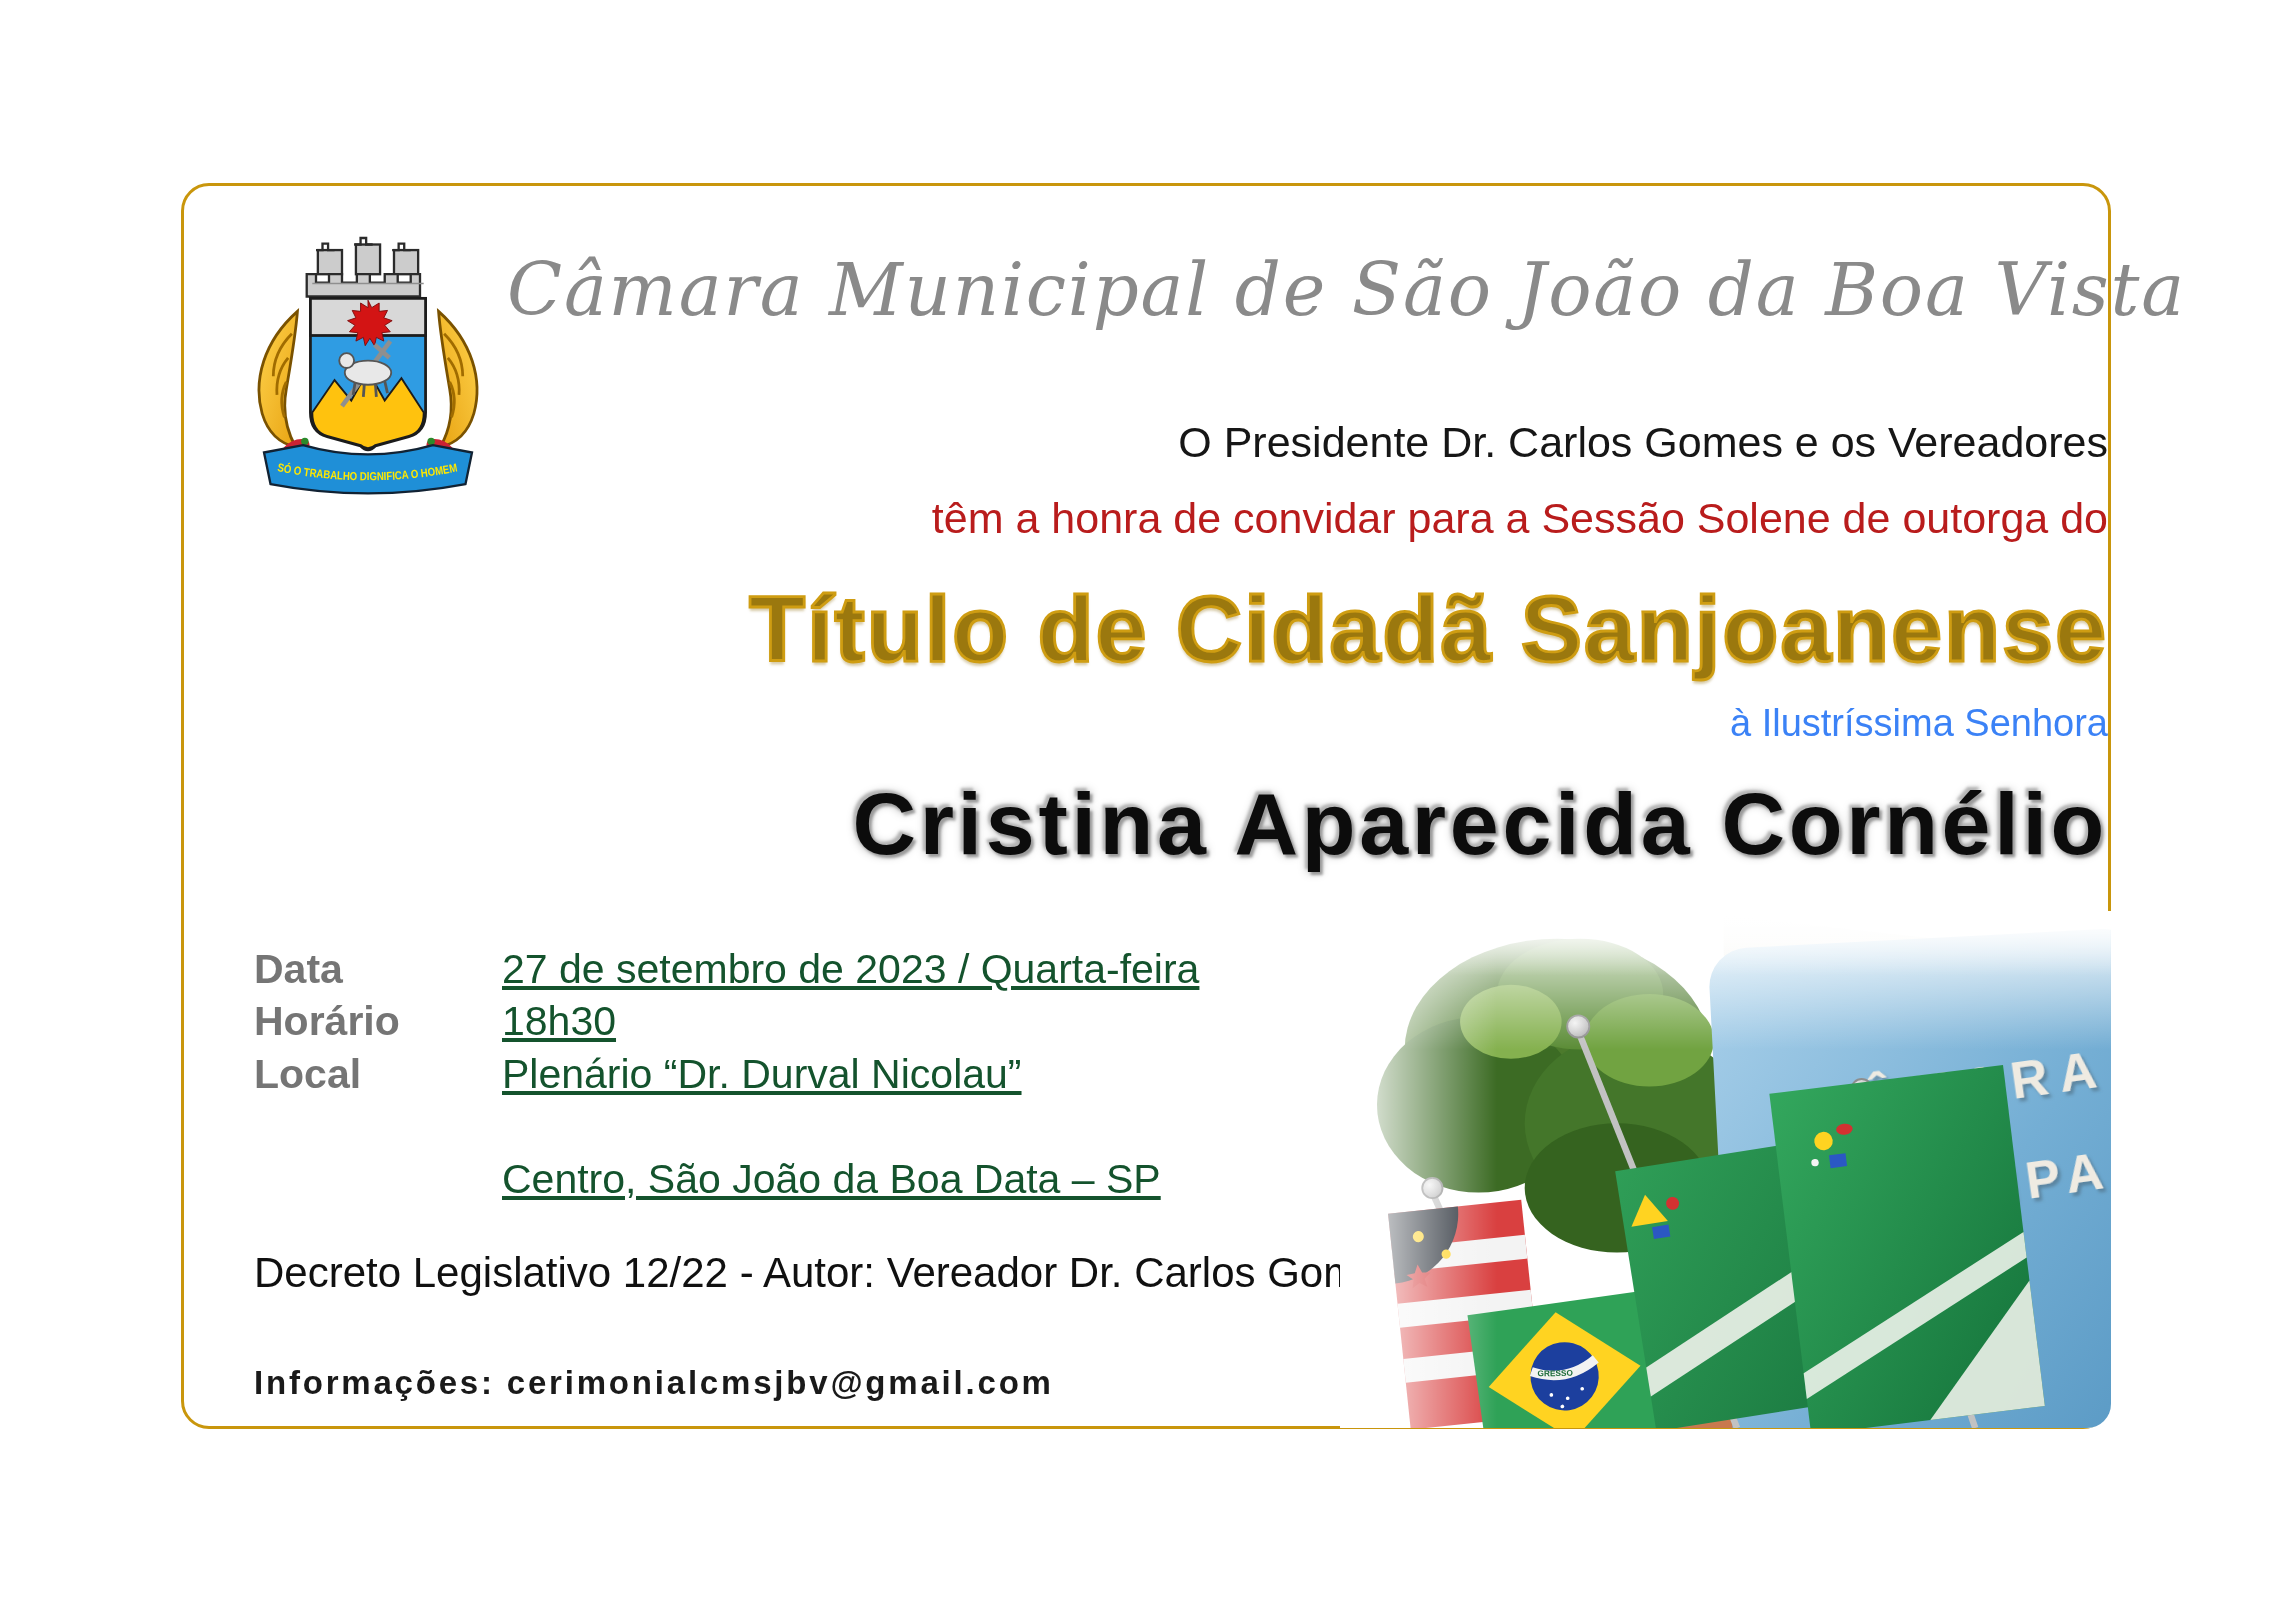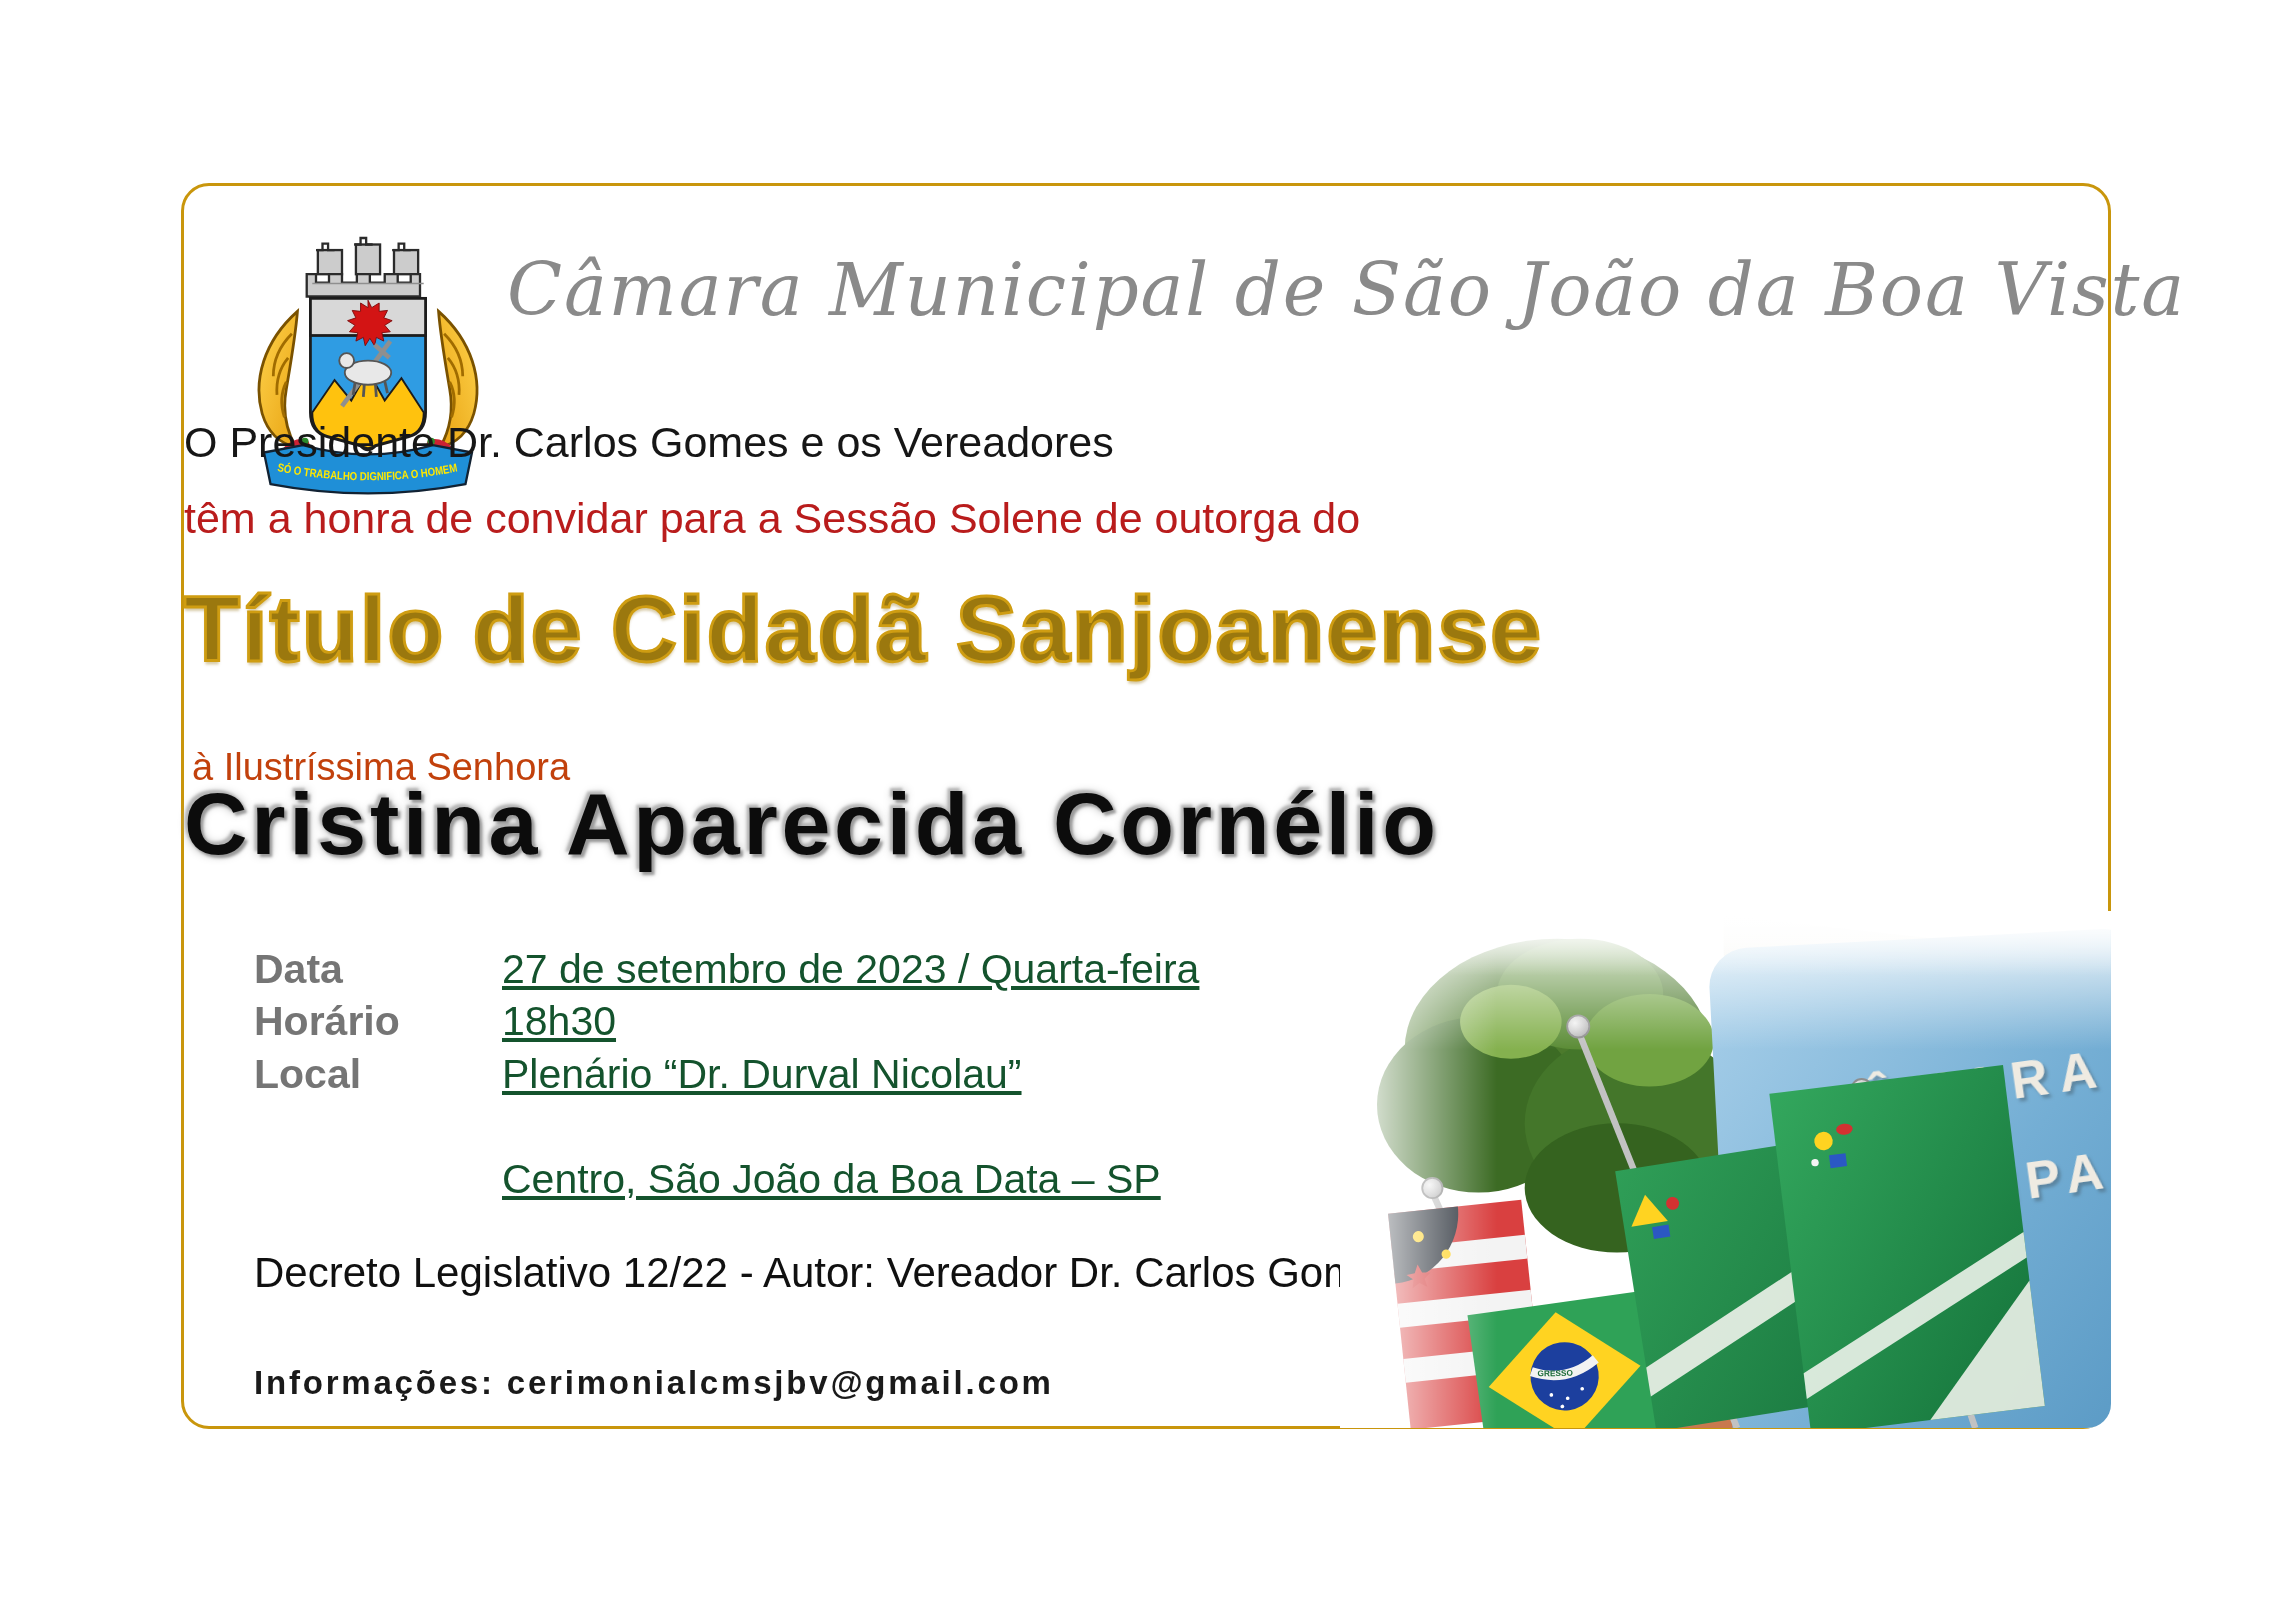--- a/index.html
+++ b/index.html
@@ -1,31 +1,31 @@
 <!DOCTYPE html>
 <html style="font-size:14.8px"><head>
 <meta charset="utf-8">
 <style>
   html,body{margin:0;padding:0;background:#ffffff;}
   .page{position:relative;width:2289px;height:1613px;background:#ffffff;overflow:hidden;
         font-family:"Liberation Sans",sans-serif;color:#111;}
   .card{position:absolute;left:181px;top:183px;width:1930px;height:1246px;
         border:3.7px solid #C9960C;border-radius:28px;box-sizing:border-box;background:#fff;}
   .abs{position:absolute;}
-  .center{left:0;width:100%;text-align:left;}
+  .center{left:0;width:100%;text-align:right;}
   .crest{left:54px;top:35px;width:260px;height:281px;}
   .script-head{left:323px;top:26px;width:1574px;height:157px;line-height:157px;text-align:center;
         font-family:"DejaVu Serif",serif;font-style:italic;font-size:72px;color:#8a8a8a;
         letter-spacing:1.8px;white-space:nowrap;}
   .intro1{top:229px;font-size:43px;line-height:55px;color:#161616;}
   .intro2{top:305px;font-size:43px;line-height:55px;color:#b91c1c;}
   .gold-title{top:386px;font-size:92px;line-height:114px;font-weight:bold;color:#9B780E;
         letter-spacing:1.8px;-webkit-text-stroke:2.8px #CF9D12;
         text-shadow:0 3.7px 2.8px rgba(140,105,10,0.35);}
-  .pre-name{top:556px;font-size:38px;line-height:50px;color:#c2410c;padding-left:8px;}
+  .pre-name{top:512px;font-size:38px;line-height:50px;color:#3b82f6;}
   .big-name{top:580px;font-size:88px;line-height:116px;font-weight:bold;color:#0c0c0c;
         letter-spacing:3.7px;
         text-shadow:2.8px 2.8px 2.8px #9a9a9a,-2.8px -2.8px 2.8px #b5b5b5,0 0 9.2px #aaaaaa;}
   .drow{position:absolute;left:0;width:100%;height:53px;font-size:41px;line-height:53px;}
   .dlabel{position:absolute;left:70px;font-weight:bold;color:#757575;}
   .dvalue{position:absolute;left:318px;color:#14532d;text-decoration:underline;}
   .decree{left:70px;top:1060px;font-size:42px;line-height:54px;color:#101010;}
   .contact{left:70px;top:1174px;font-size:33px;line-height:46px;color:#1a1a1a;letter-spacing:2.8px;font-weight:bold;}
   .photo{left:1156px;top:725px;width:771px;height:517px;overflow:hidden;
         border-bottom-right-radius:24px;

